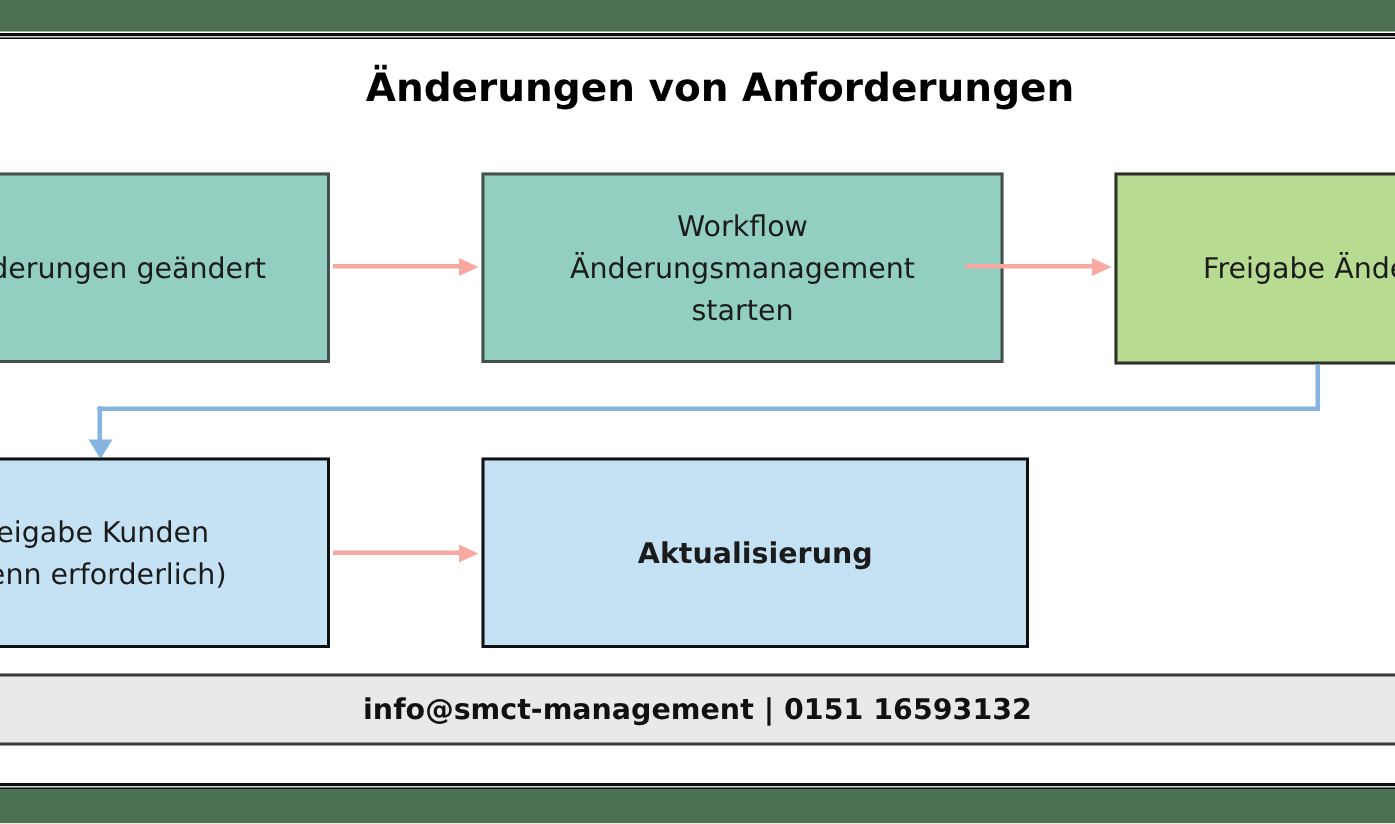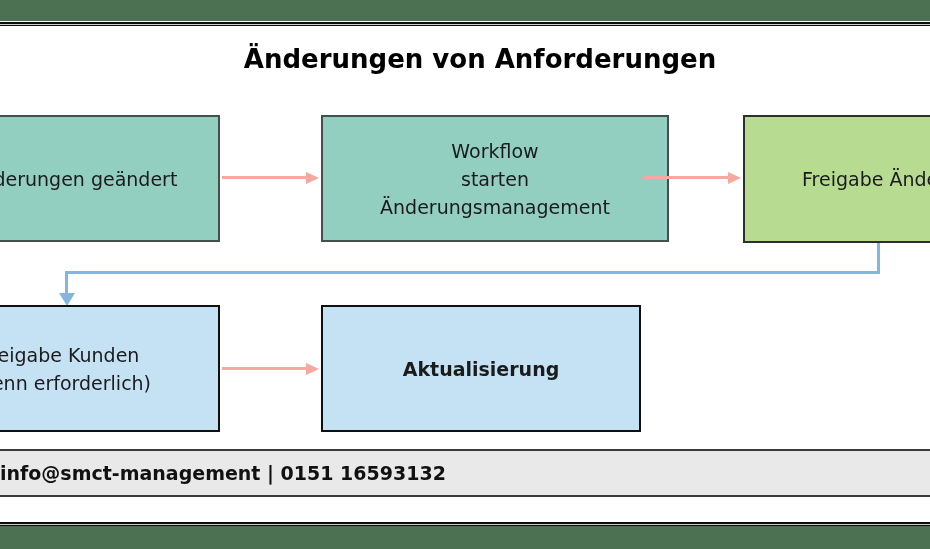--- a/index.html
+++ b/index.html
@@ -86,20 +86,21 @@
   
   .footer-bar {
     position: absolute;
     left: 0; top: 449px;
     width: 930px; height: 48px;
     box-sizing: border-box;
     border-top: 2px solid #3b3b3b;
     border-bottom: 2px solid #3b3b3b;
     display: flex;
     align-items: center;
+    justify-content: center;
     font-size: 19px;
     font-weight: bold;
     color: #111111;
   }
 </style>
 </head>
 <body>
 
 <div class="page">
 
@@ -113,22 +114,22 @@
 
   <div class="box teal" style="left: -100px; top: 115px; width: 320px; height: 127px; background-color: rgb(146, 207, 192);">
     <div class="box-label">
       <div>Anforderungen geändert</div>
     </div>
   </div>
 
   <div class="box teal" style="left: 321px; top: 115px; width: 348px; height: 127px; background-color: rgb(146, 207, 192);">
     <div class="box-label">
       <div>Workflow</div>
+      <div>Änderungsmanagement</div>
       <div>starten</div>
-      <div>Änderungsmanagement</div>
     </div>
   </div>
 
   <div class="box green" style="left: 743px; top: 115px; width: 322px; height: 128px; background-color: rgb(183, 220, 145);">
     <div class="box-label">
       <div>Freigabe Änderungen</div>
     </div>
   </div>
 
   <div class="arrow" style="left:222px; top:176px; width:84px;"></div>
@@ -139,21 +140,21 @@
   <div class="blue-seg seg-v2"></div>
   <div class="blue-head"></div>
 
   <div class="box blue" style="left: -100px; top: 305px; width: 320px; height: 127px; background-color: rgb(197, 226, 244);">
     <div class="box-label">
       <div>Freigabe Kunden</div>
       <div>(wenn erforderlich)</div>
     </div>
   </div>
 
-  <div class="box blue bold-label" style="left: 321px; top: 305px; width: 320px; height: 127px; background-color: rgb(197, 226, 244);">
+  <div class="box blue bold-label" style="left: 321px; top: 305px; width: 365px; height: 127px; background-color: rgb(197, 226, 244);">
     <div class="box-label">
       <div>Aktualisierung</div>
     </div>
   </div>
 
   <div class="arrow" style="left:222px; top:367px; width:84px;"></div>
 
   <div class="footer-bar" style="background-color: rgb(233, 233, 233);">
     <span>info@smct-management | 0151 16593132</span>
   </div>

